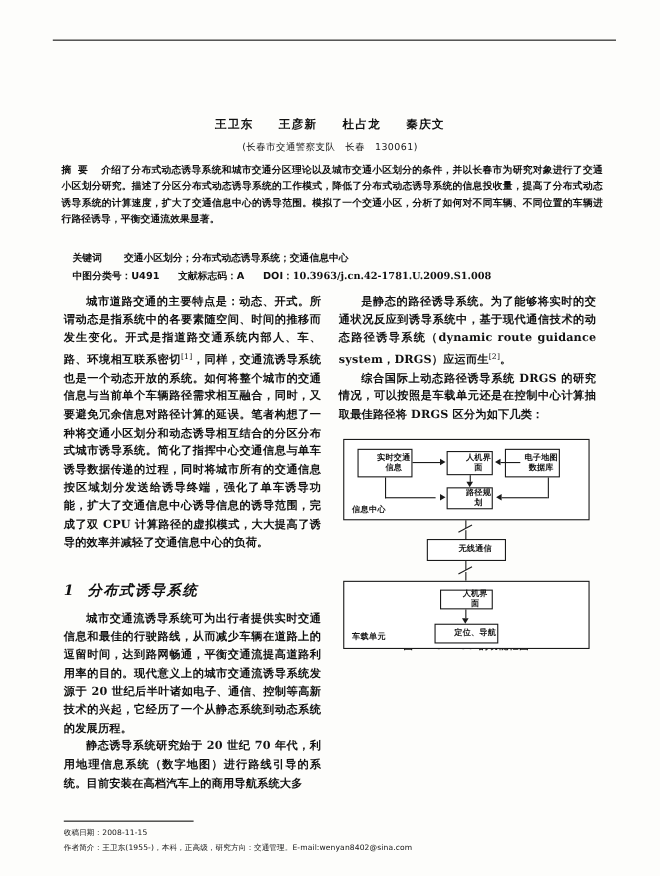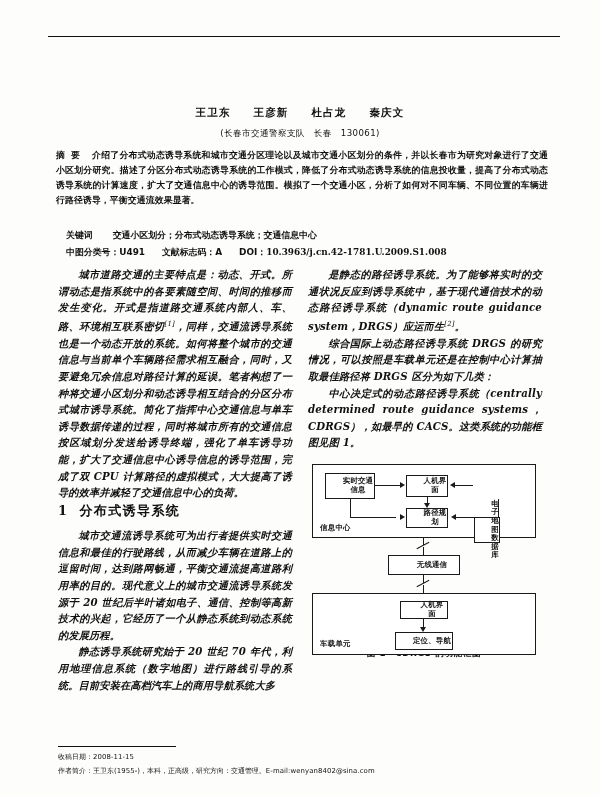--- a/index.html
+++ b/index.html
@@ -78,28 +78,29 @@
     width:234px;
     font-size:10.2px;
     line-height:16.6px;
     text-align:justify;
     font-family:"DejaVu Serif","Liberation Serif",serif;
     font-weight:bold;
     letter-spacing:.15px;
   }
   .col.left{left:58px;}
   .col.right{left:308px;}
-  .col p{margin:0;text-indent:2em;font-style:italic;}
+  .col p{margin:0;text-indent:2em;}
   sup{font-size:7px;vertical-align:super;font-weight:normal;}
   .en{font-family:"DejaVu Serif","Liberation Serif",serif;}
 
   h2.sec{
     font-size:13px;font-weight:bold;
-    margin:2px 0 8px 0;
+    margin:28px 0 8px 0;
     letter-spacing:1.4px;
+    font-style:italic;
   }
   h2.sec .num{margin-right:11px;}
 
   
   .figwrap{
     margin-top:9px;
     width:232px;
   }
   .figbox{
     position:relative;
@@ -193,32 +194,31 @@
       <span class="num">1</span><span>分布式诱导系统</span>
     </h2>
 
     <p>城市交通流诱导系统可为出行者提供实时交通信息和最佳的行驶路线，从而减少车辆在道路上的逗留时间，达到路网畅通，平衡交通流提高道路利用率的目的。现代意义上的城市交通流诱导系统发源于 20 世纪后半叶诸如电子、通信、控制等高新技术的兴起，它经历了一个从静态系统到动态系统的发展历程。</p>
     <p>静态诱导系统研究始于 20 世纪 70 年代，利用地理信息系统（数字地图）进行路线引导的系统。目前安装在高档汽车上的商用导航系统大多</p>
   </div>
 
   <div class="col right">
     <p><span>是静态的路径诱导系统。为了能够将实时的交通状况反应到诱导系统中，基于现代通信技术的动态路径诱导系统（dynamic route guidance system，DRGS）应运而生</span><sup>[2]</sup><span>。</span></p>
     <p>综合国际上动态路径诱导系统 DRGS 的研究情况，可以按照是车载单元还是在控制中心计算抽取最佳路径将 DRGS 区分为如下几类：</p>
-    <p>中心决定式的动态路径诱导系统（centrally determined route guidance systems，CDRGS），如最早的 CACS。这类系统的功能框图见图 1。</p>
 
     <div class="figwrap">
       <div class="figbox">
 
         <div class="fbox" style="left:2px;top:4px;width:224px;height:74px;"></div>
         <div class="gl" style="left:10px;top:60px;"></div>
         <div class="gl" style="left:10px;top:60px;">信息中心</div>
 
         <div class="inner" style="left:15px;top:13px;width:50px;height:26px;">实时交通信息</div>
         <div class="inner" style="left:96px;top:15px;width:42px;height:22px;">人机界面</div>
-        <div class="inner" style="left:164px;top:13px;width:26px;height:26px;margin-top:44px;">电子地图数据库</div>
+        <div class="inner" style="left:149px;top:13px;width:50px;height:26px;">电子地图数据库</div>
         <div class="inner" style="left:96px;top:48px;width:42px;height:20px;">路径规划</div>
 
         <div class="ln lnh" style="left:65px;top:25px;width:25px;"></div>
         <div class="arw arw-r" style="left:90px;top:22.5px;"></div>
 
         <div class="ln lnh" style="left:145px;top:25px;width:18px;"></div>
         <div class="arw arw-l" style="left:140px;top:22.5px;"></div>
 
         <div class="ln lnv" style="left:117px;top:37px;height:6px;"></div>
         <div class="arw arw-d" style="left:114px;top:43px;"></div>

